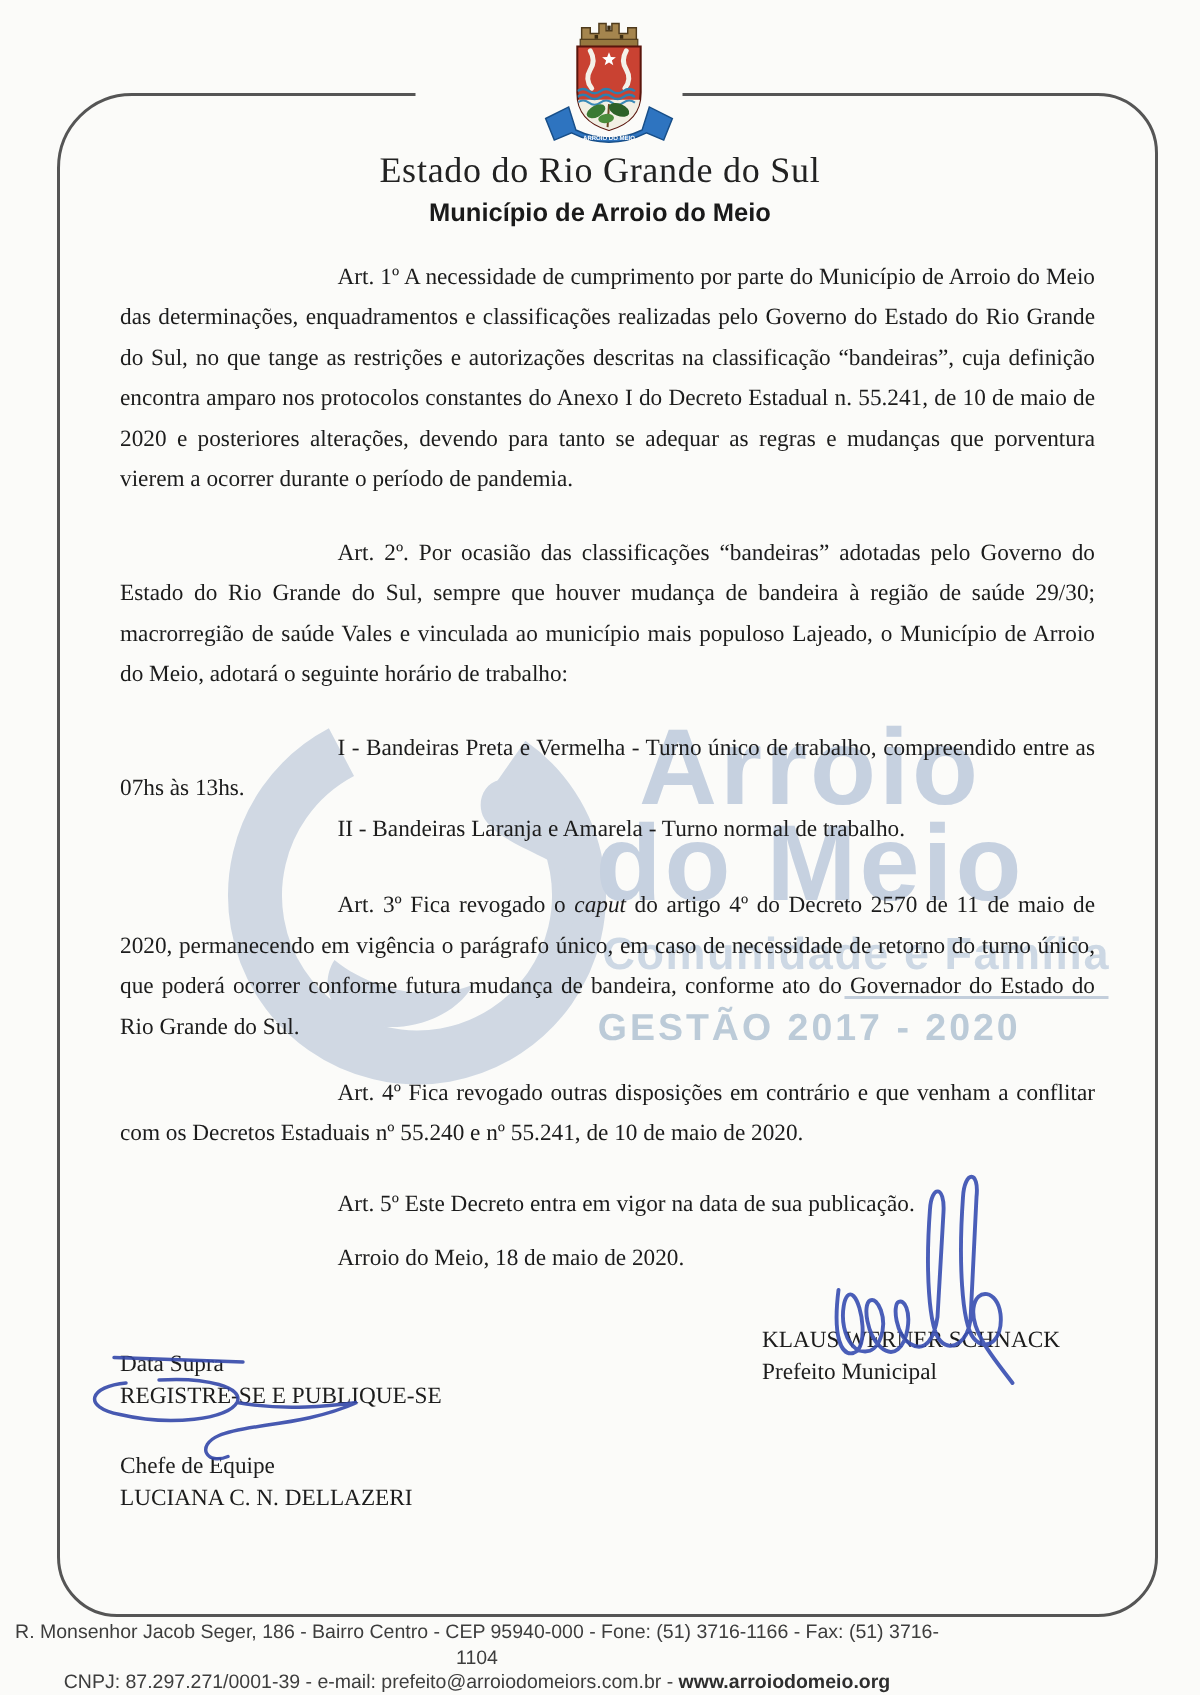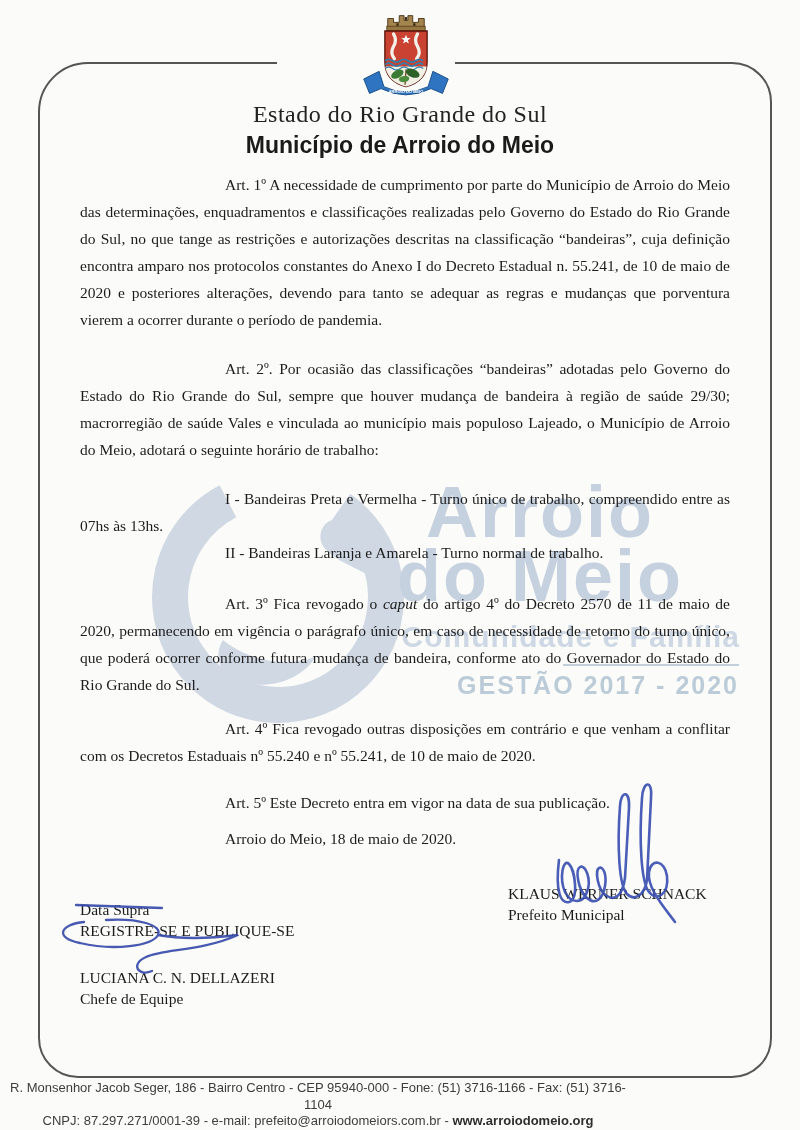--- a/index.html
+++ b/index.html
@@ -17,40 +17,40 @@
   }
   .crest-backing{
     position:absolute;left:277px;top:46px;width:178px;height:34px;
     background:#fbfbf9;z-index:2;
   }
   .crest{position:absolute;left:358px;top:6px;width:96px;height:98px;z-index:3;}
   .titles{
     position:absolute;left:0;top:101px;width:800px;text-align:center;z-index:3;
   }
   .title-state{font-size:24px;letter-spacing:.5px;color:#222;}
-  .title-mun{font-family:"Liberation Sans",sans-serif;font-weight:bold;font-size:23px;margin-top:4px;color:#1a1a1a;}
+  .title-mun{font-family:"Liberation Sans",sans-serif;font-weight:bold;font-size:17px;margin-top:4px;color:#1a1a1a;}
 
   
   .watermark{position:absolute;z-index:0;}
   .wm-bigtext{
     position:absolute;left:330px;top:480px;width:420px;text-align:center;
     font-family:"Liberation Sans",sans-serif;font-weight:bold;
     font-size:72px;line-height:64px;letter-spacing:2px;color:#c6d1e0;z-index:0;
   }
   .wm-sub{
     position:absolute;left:340px;top:620px;width:400px;text-align:right;
     font-family:"Liberation Sans",sans-serif;font-weight:bold;
     font-size:30px;color:#cdd8e4;z-index:0;letter-spacing:1px;
   }
   .wm-rule{
     position:absolute;left:563px;top:664px;width:176px;height:0;
     border-top:2px solid #c3cedb;z-index:0;
   }
   .wm-gestao{
-    position:absolute;left:340px;top:671px;width:399px;text-align:right;
+    position:absolute;left:340px;top:671px;width:399px;text-align:center;
     font-family:"Liberation Sans",sans-serif;font-weight:bold;
     font-size:25px;color:#bccbd8;letter-spacing:2px;z-index:0;
   }
   .wm-logo{position:absolute;left:128px;top:462px;z-index:0;opacity:.85;}
 
   
   .doc{
     position:absolute;left:80px;top:171px;width:650px;z-index:2;
     font-size:15.5px;line-height:27px;text-align:justify;
   }
@@ -181,20 +181,20 @@
   <div>KLAUS WERNER SCHNACK</div>
   <div>Prefeito Municipal</div>
 </div>
 
 <div class="sig-block register">
   <div>Data Supra</div>
   <div>REGISTRE-SE E PUBLIQUE-SE</div>
 </div>
 
 <div class="sig-block clerk">
+  <div>Chefe de Equipe</div>
   <div>LUCIANA C. N. DELLAZERI</div>
-  <div>Chefe de Equipe</div>
 </div>
 
 <div class="footer">
   <div>R. Monsenhor Jacob Seger, 186 - Bairro Centro - CEP 95940-000 - Fone: (51) 3716-1166 - Fax: (51) 3716-1104</div>
   <div><span>CNPJ: 87.297.271/0001-39 - e-mail: prefeito@arroiodomeiors.com.br - </span><b>www.arroiodomeio.org</b></div>
 </div>
 
 </body></html>

